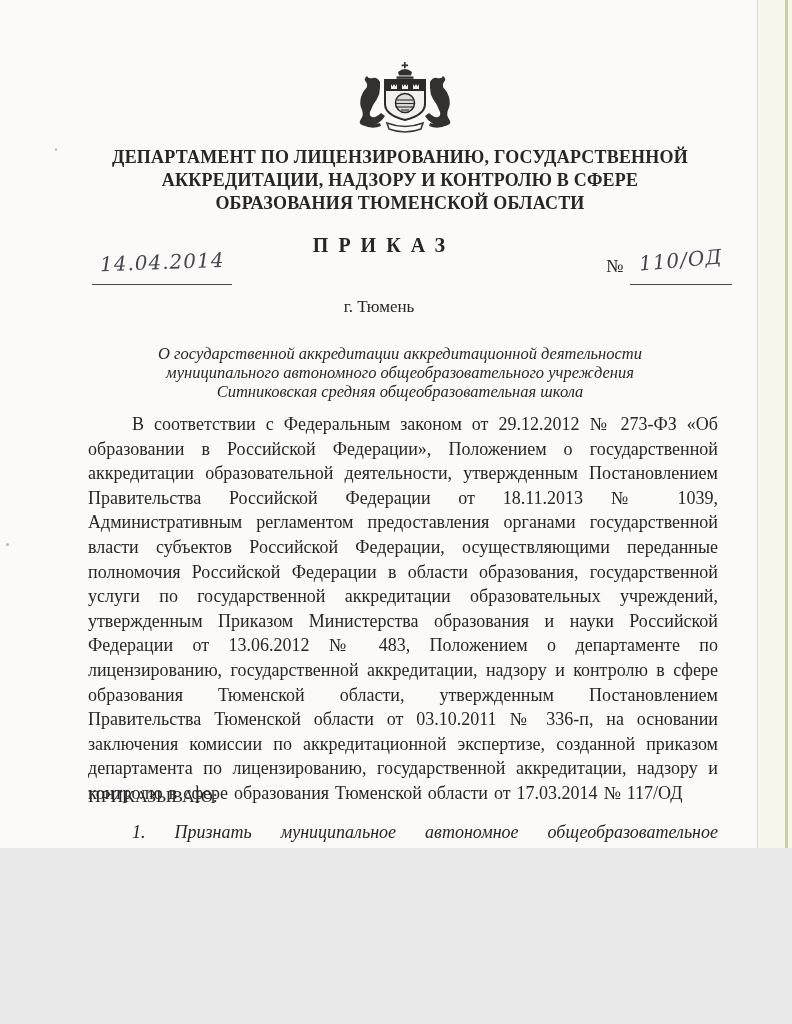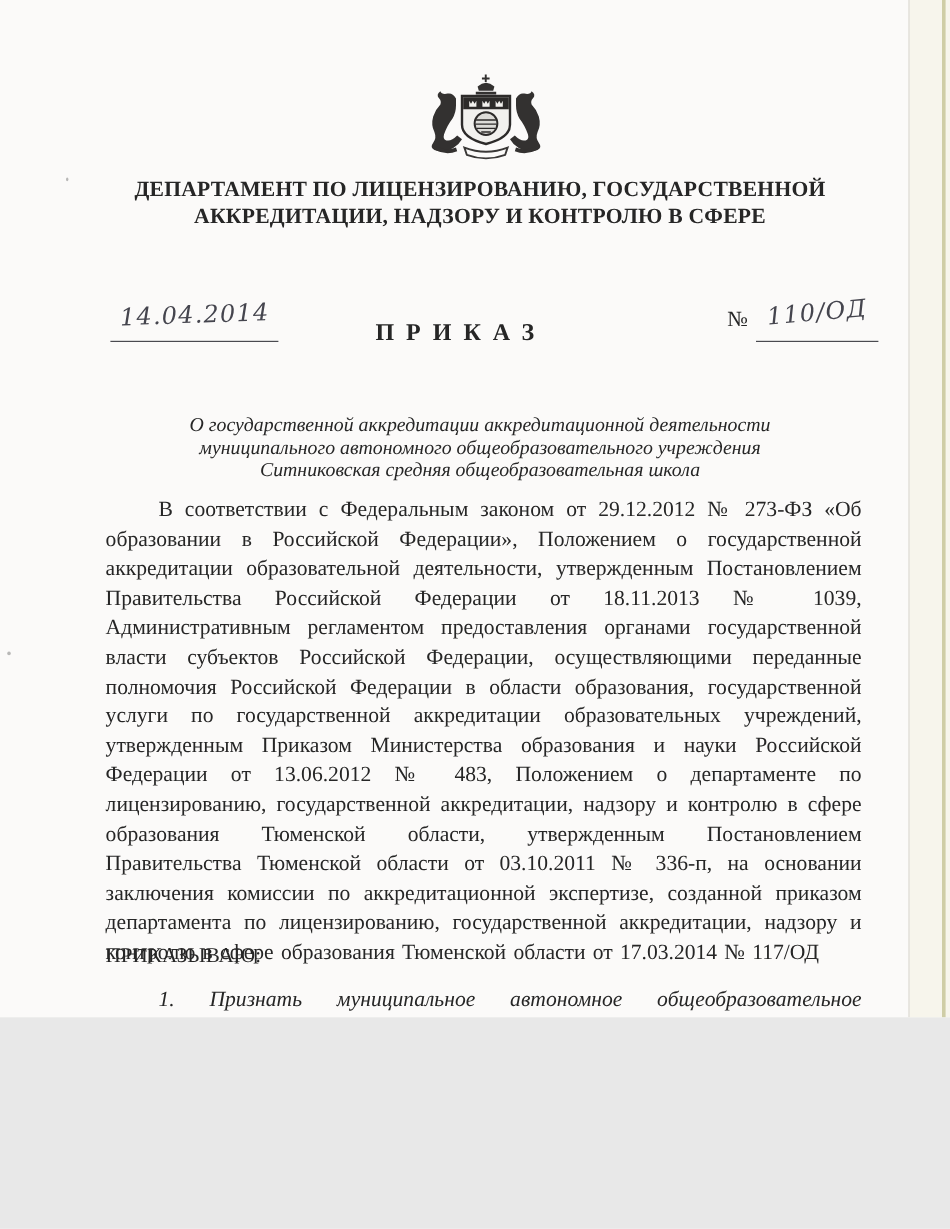--- a/index.html
+++ b/index.html
@@ -26,21 +26,21 @@
   .emblem{position:absolute;left:354px;top:60px;width:102px;height:80px;}
 
   .org-name{
     position:absolute;left:80px;top:146px;width:640px;
     text-align:center;font-weight:bold;font-size:18px;line-height:23px;
     letter-spacing:.2px;
   }
   .order-word{
     position:absolute;left:0;top:234px;width:758px;
     text-align:center;font-weight:bold;font-size:20px;
-    letter-spacing:10px;text-indent:10px;margin-top:32px;
+    letter-spacing:10px;text-indent:10px;
   }
   .date-block{
     position:absolute;left:92px;top:250px;width:140px;height:34px;
     border-bottom:1.5px solid #4a4a50;text-align:center;
   }
   .handwriting{
     font-family:"DejaVu Serif", serif;
     font-style:italic;color:#45454e;font-size:20px;
     display:inline-block;transform:rotate(-2deg);
     letter-spacing:1px;
@@ -118,33 +118,35 @@
         <line x1="47" y1="50" x2="55" y2="50"></line>
       </g>
 
       <path d="M33 63 q18 7 36 0 l-2 6 q-16 6 -32 0 z" fill="none" stroke="#3a3837" stroke-width="1.6"></path>
     </svg>
   </div>
 
   <div class="org-name">
     <div>ДЕПАРТАМЕНТ ПО ЛИЦЕНЗИРОВАНИЮ, ГОСУДАРСТВЕННОЙ</div>
     <div>АККРЕДИТАЦИИ, НАДЗОРУ И КОНТРОЛЮ В СФЕРЕ</div>
+    <div>ОБРАЗОВАНИЯ ТЮМЕНСКОЙ ОБЛАСТИ</div>
   </div>
 
   <div class="order-word">ПРИКАЗ</div>
 
   <div class="date-block">
     <span class="handwriting">14.04.2014</span>
   </div>
 
   <div class="num-label">№</div>
   <div class="num-block">
     <span class="handwriting">110/ОД</span>
   </div>
 
+  <div class="city">г. Тюмень</div>
 
   <div class="subject">
     <div>О государственной аккредитации аккредитационной деятельности</div>
     <div>муниципального автономного общеобразовательного учреждения</div>
     <div>Ситниковская средняя общеобразовательная школа</div>
   </div>
 
   <div class="body-text intro">
     <p>В соответствии с Федеральным законом от 29.12.2012 № 273-ФЗ «Об образовании в Российской Федерации», Положением о государственной аккредитации образовательной деятельности, утвержденным Постановлением Правительства Российской Федерации от 18.11.2013 № 1039, Административным регламентом предоставления органами государственной власти субъектов Российской Федерации, осуществляющими переданные полномочия Российской Федерации в области образования, государственной услуги по государственной аккредитации образовательных учреждений, утвержденным Приказом Министерства образования и науки Российской Федерации от 13.06.2012 № 483, Положением о департаменте по лицензированию, государственной аккредитации, надзору и контролю в сфере образования Тюменской области, утвержденным Постановлением Правительства Тюменской области от 03.10.2011 № 336-п, на основании заключения комиссии по аккредитационной экспертизе, созданной приказом департамента по лицензированию, государственной аккредитации, надзору и контролю в сфере образования Тюменской области от 17.03.2014 № 117/ОД</p>
   </div>

